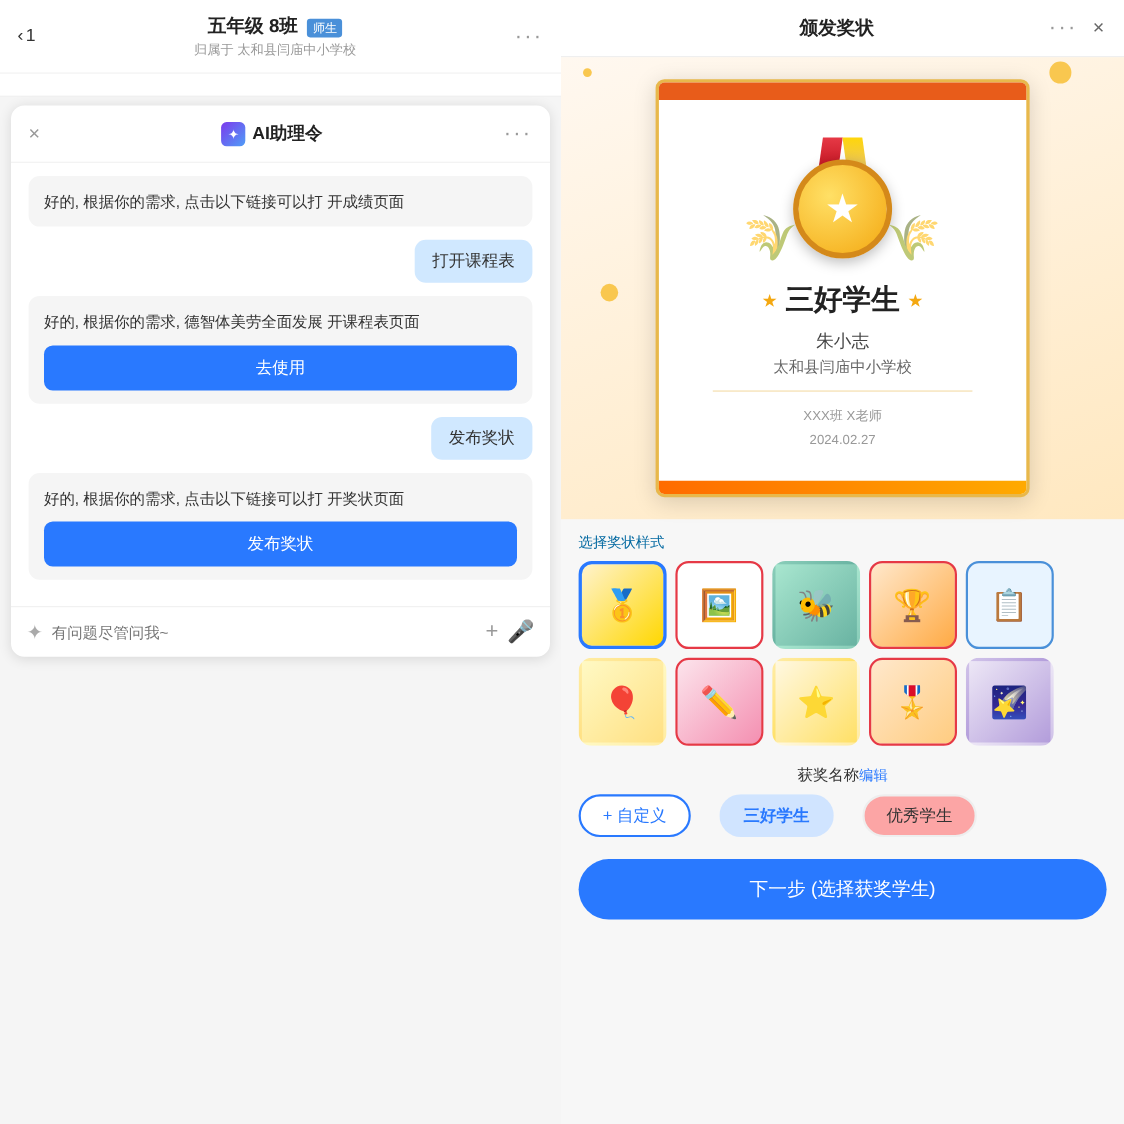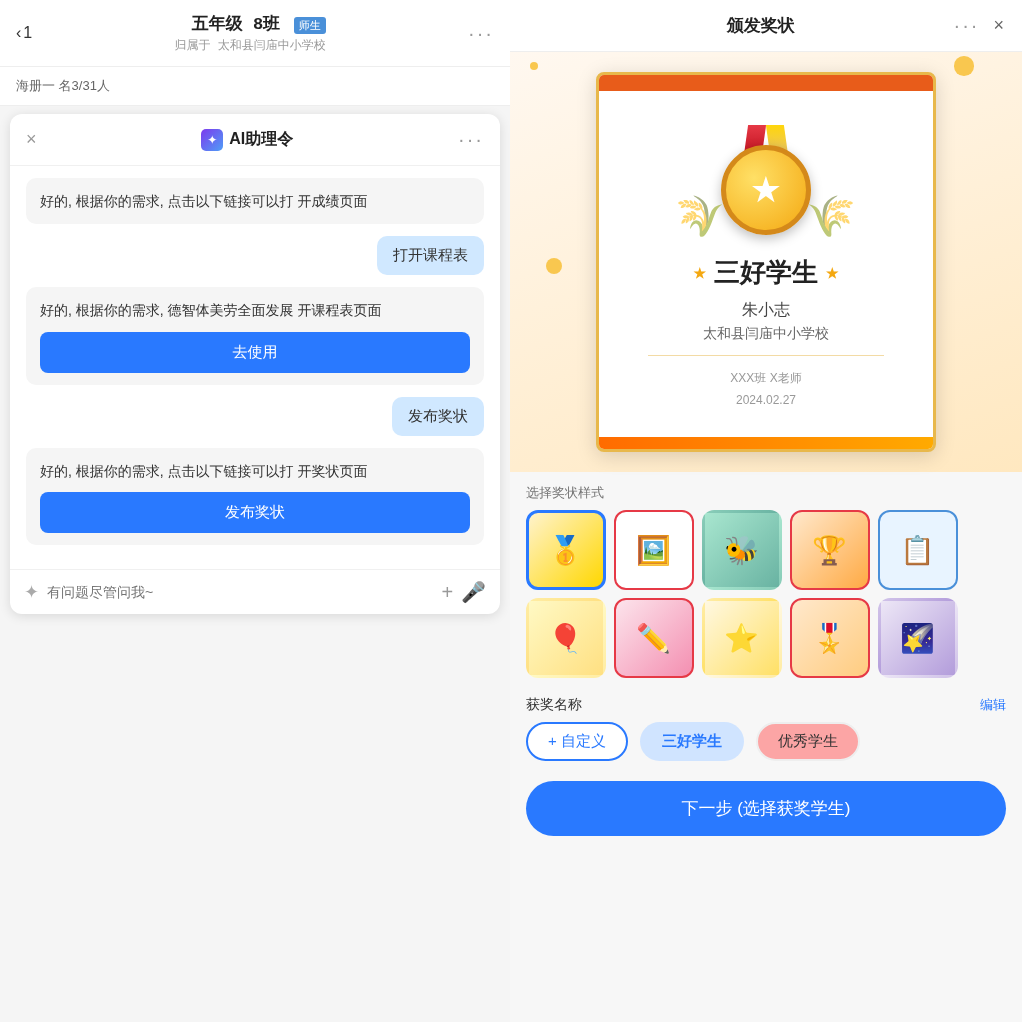--- a/index.html
+++ b/index.html
@@ -39,22 +39,21 @@
       gap: 8px;
     }
     .back-btn {
       display: flex;
       align-items: center;
       gap: 2px;
       font-size: 16px;
       color: #333;
     }
     .class-header-center {
-      text-align: right;
-      font-family: Liberation Mono, monospace;
+      text-align: center;
     }
     .class-title {
       font-size: 17px;
       font-weight: 600;
       color: #222;
     }
     .teacher-badge {
       display: inline-block;
       background: #4a90d9;
       color: #fff;
@@ -404,21 +403,21 @@
       background: linear-gradient(90deg, #ff6b00, #ffaa00);
       border-radius: 0 0 5px 5px;
     }
 
     
     .style-section {
       padding: 12px 16px 0;
     }
     .style-label {
       font-size: 13px;
-      color: #737373;
+      color: #0369a1;
       margin-bottom: 8px;
     }
 
     .style-grid {
       display: flex;
       gap: 8px;
       flex-wrap: wrap;
       margin-bottom: 8px;
     }
     .style-item {
@@ -442,35 +441,35 @@
       font-size: 28px;
     }
 
     
     .award-name-section {
       padding: 10px 16px 8px;
     }
     .award-name-row {
       display: flex;
       align-items: center;
-      justify-content: space-between;
+      justify-content: center;
     }
     .award-name-label {
       font-size: 14px;
       color: #333;
     }
     .award-edit-btn {
       font-size: 13px;
       color: #2979ff;
       cursor: pointer;
     }
 
     .award-chips {
       display: flex;
-      gap: 12px;
+      gap: 26px;
       margin-top: 8px;
       flex-wrap: wrap;
     }
     .award-chip {
       padding: 8px 20px;
       border-radius: 20px;
       font-size: 15px;
       cursor: pointer;
       border: 2px solid transparent;
     }
@@ -521,21 +520,20 @@
       <div>
         <span class="class-title">五年级 8班</span>
         <span class="teacher-badge">师生</span>
       </div>
       <div class="class-subtitle">归属于 太和县闫庙中小学校</div>
     </div>
     <div class="more-btn">···</div>
   </div>
 
   <div class="partial-content">
-    <div class="partial-text">海册一 名3/31人</div>
   </div>
 
   <div class="ai-panel">
     <div class="ai-header">
       <span class="ai-close">×</span>
       <div class="ai-title-row">
         <div class="ai-icon">✦</div>
         <span class="ai-title-text">
           <span>AI助理</span><span>令</span>
         </span>

